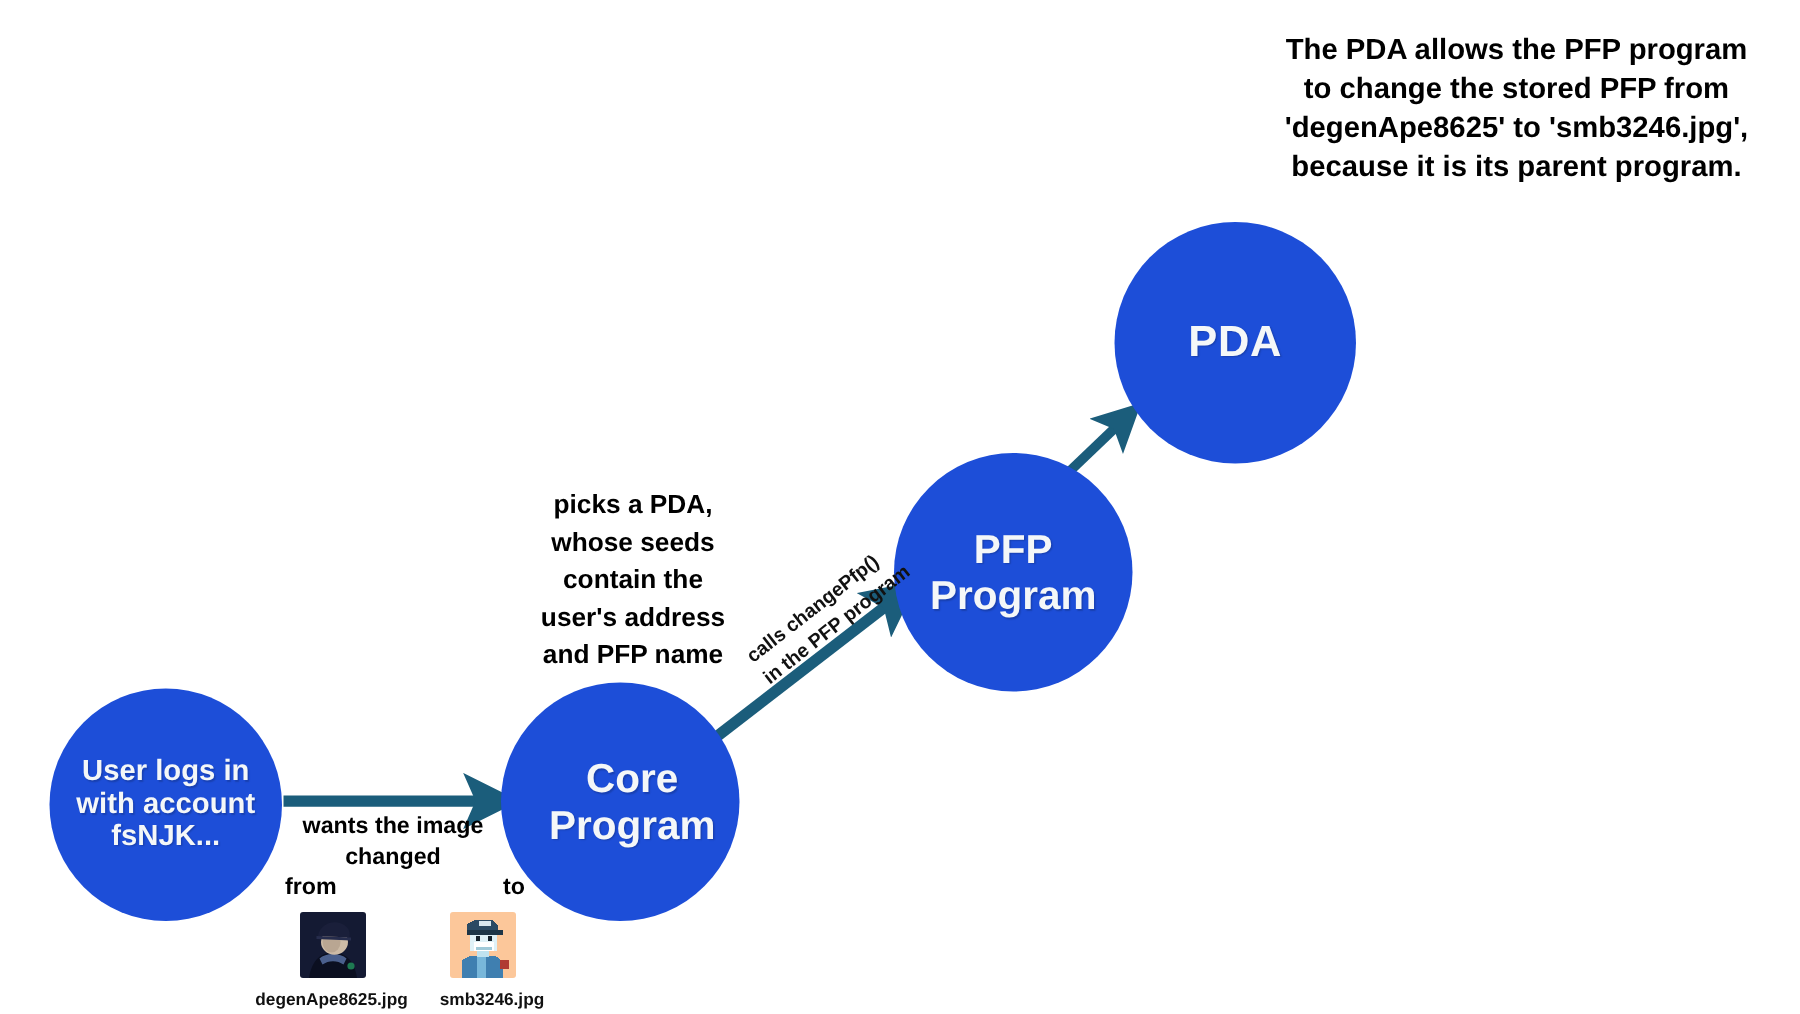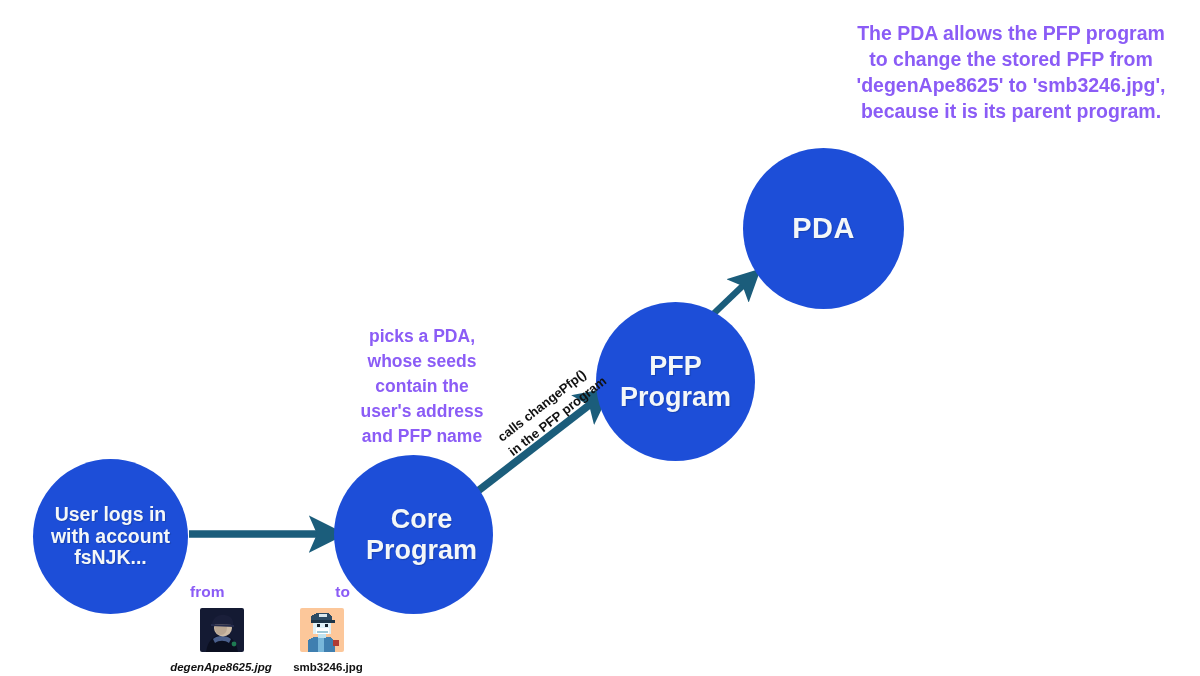--- a/index.html
+++ b/index.html
@@ -67,21 +67,21 @@
   #arrow-layer {
     position: absolute;
     left: 0; top: 0;
     width: 1200px; height: 676px;
     pointer-events: none;
   }
 
   
   .anno {
     position: absolute;
-    color: #8b5cf6;
+    color: #000000;
     font-weight: bold;
     text-align: center;
     line-height: 1.22;
     white-space: pre-line;
   }
 
   #anno-top-right {
     left: 846px; top: 20px;
     width: 330px;
     font-size: 19.5px;
@@ -148,21 +148,21 @@
   .thumb-caption {
     position: absolute;
     font-size: 11.5px;
     font-weight: bold;
     color: #111111;
     white-space: nowrap;
     text-align: center;
   }
   #thumb-from-wrap { left: 198px; top: 608px; }
   #thumb-to-wrap   { left: 298px; top: 608px; }
-  #caption-from { left: 164px; top: 661px; width: 114px; font-style: italic; }
+  #caption-from { left: 164px; top: 661px; width: 114px; }
   #caption-to   { left: 282px; top: 661px; width: 92px; }
 </style>
 </head>
 <body>
 
 <div id="canvas">
 
   <svg id="arrow-layer" viewBox="0 0 1200 676" xmlns="http://www.w3.org/2000/svg">
     <defs>
       <marker id="arrowhead" markerWidth="5" markerHeight="5" refX="3.1" refY="2.5" orient="auto" markerUnits="strokeWidth">
@@ -198,20 +198,22 @@
   </div>
 
   <div class="anno" id="anno-top-right">The PDA allows the PFP program to change the stored PFP from 'degenApe8625' to 'smb3246.jpg', because it is its parent program.</div>
 
   <div class="anno" id="anno-pda-seeds">picks a PDA,
 whose seeds
 contain the
 user's address
 and PFP name</div>
 
+  <div class="anno" id="anno-wants">wants the image
+changed</div>
 
   <div class="anno" id="label-from">from</div>
 
   <div class="anno" id="label-to">to</div>
 
   <div id="anno-calls">calls changePfp()
 in the PFP program</div>
 
   <div class="thumb-wrap" id="thumb-from-wrap">
     <div class="thumb">

